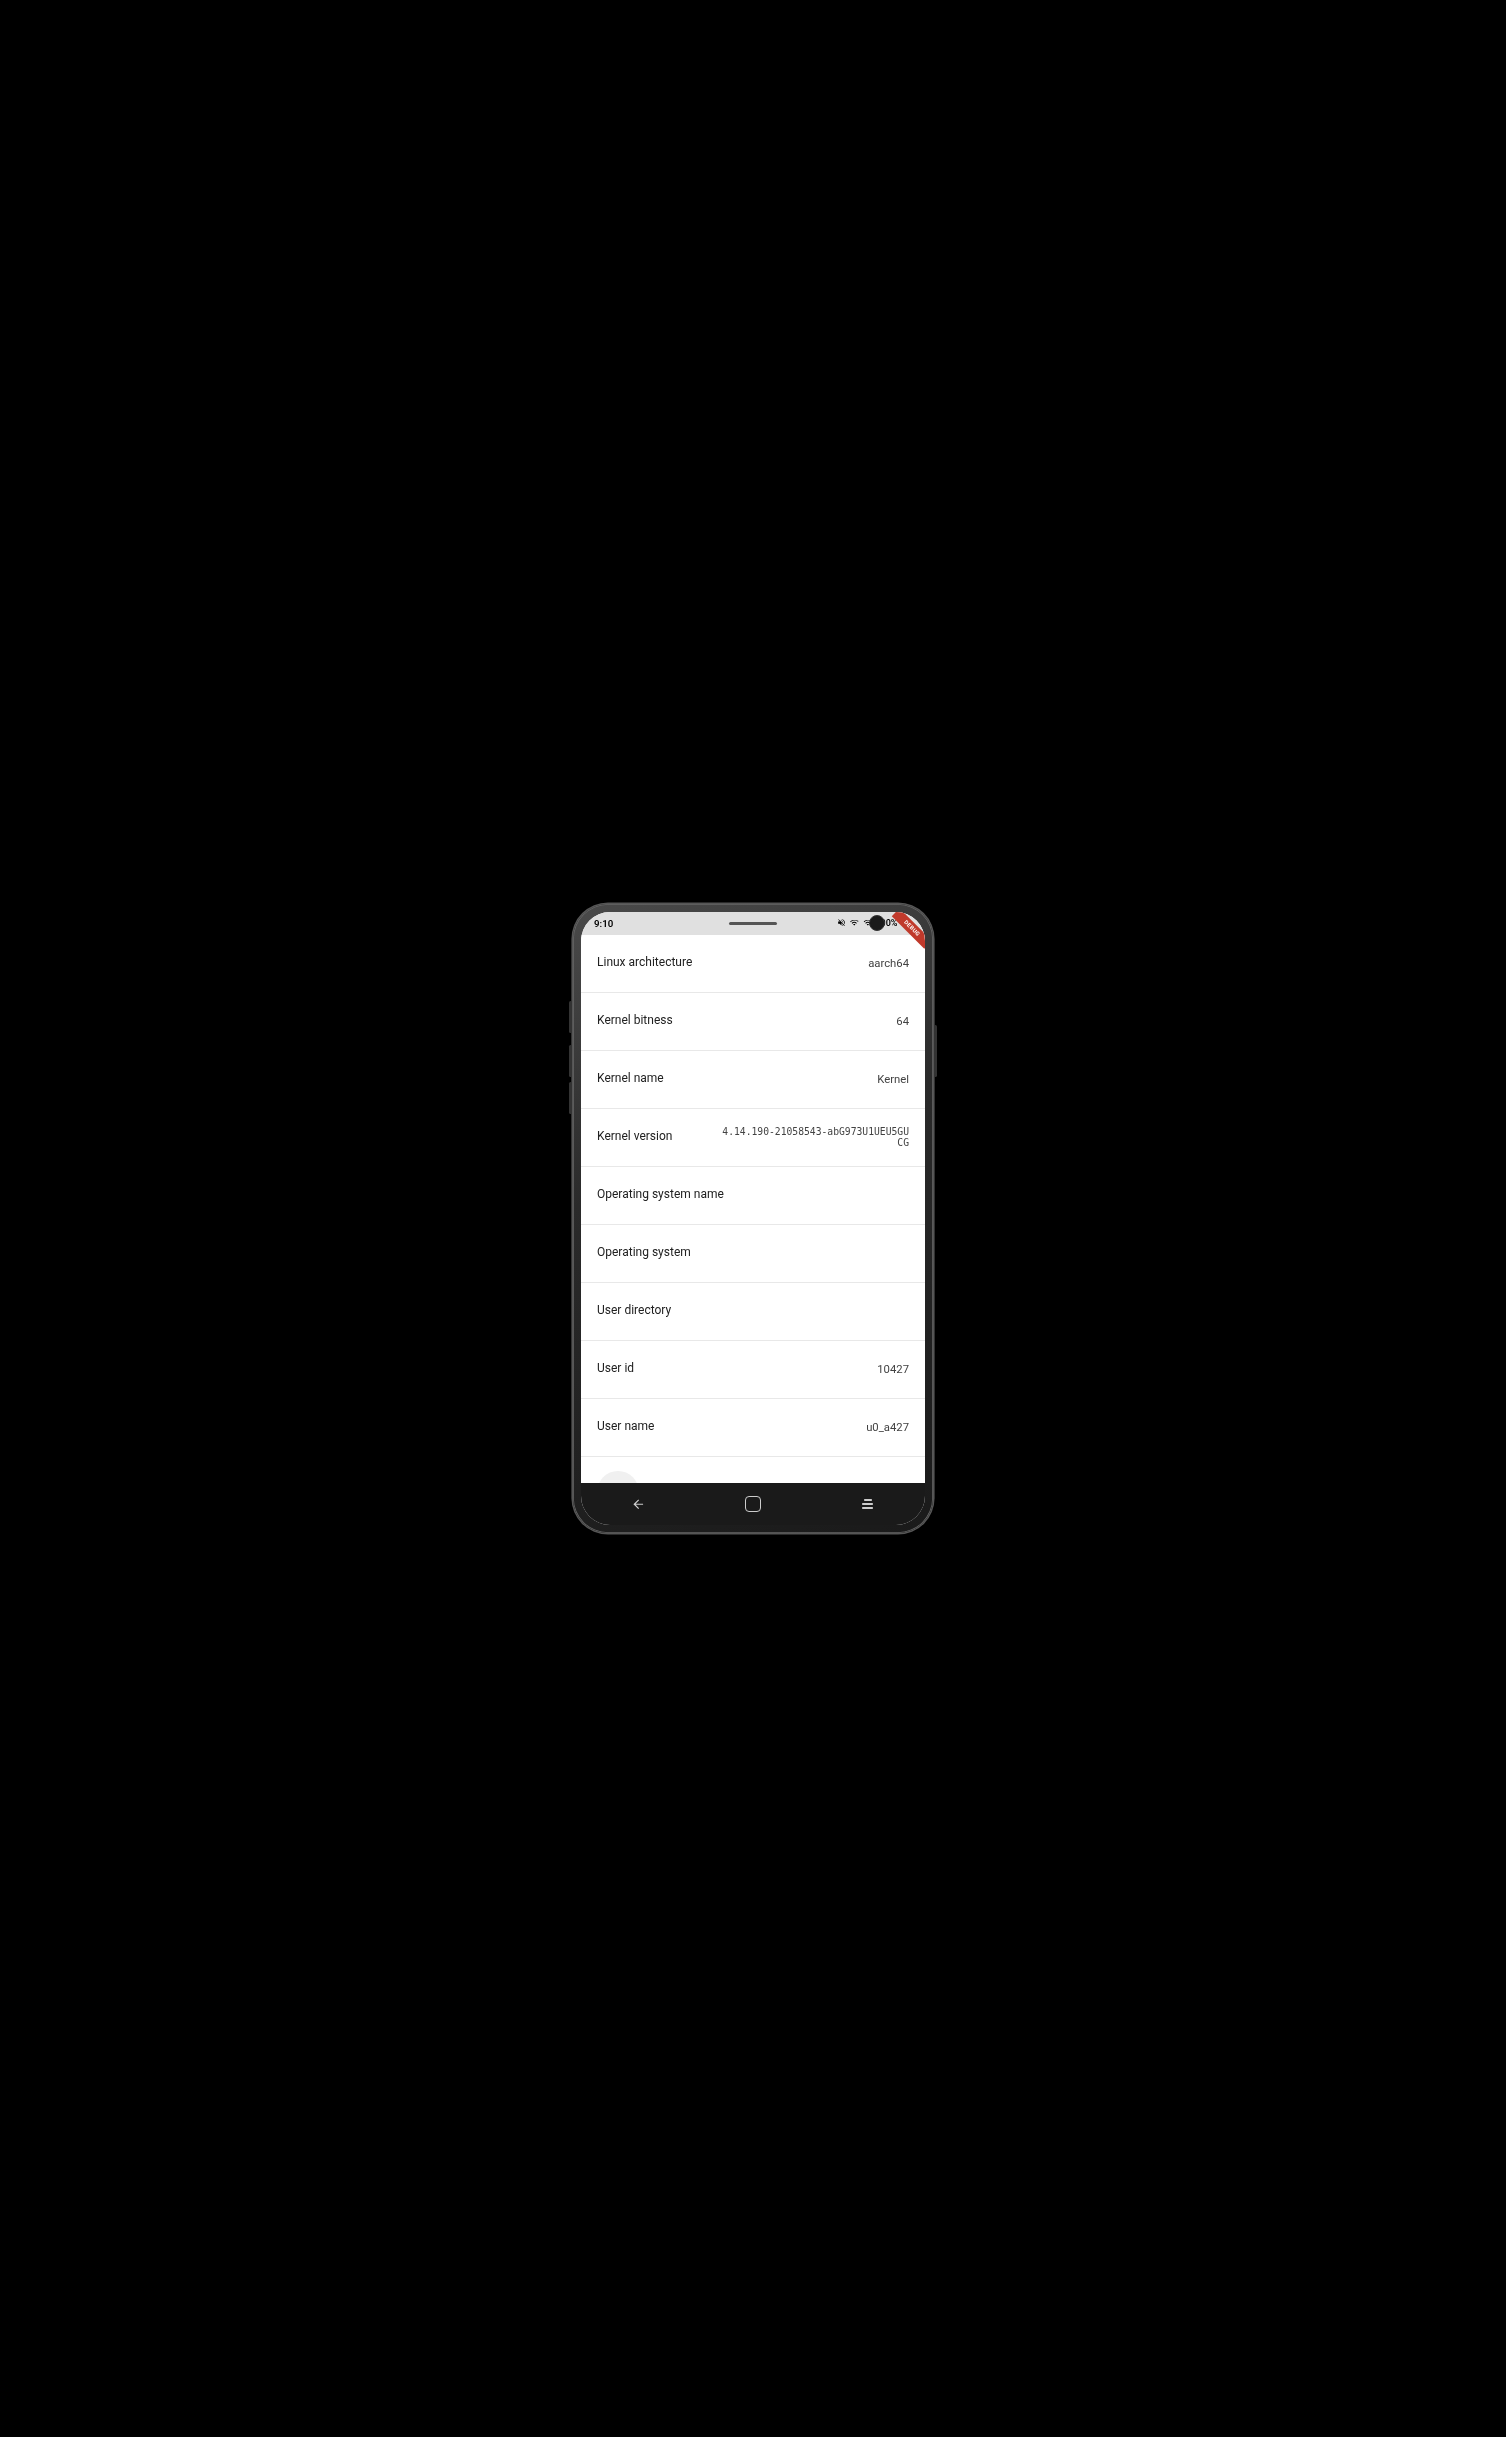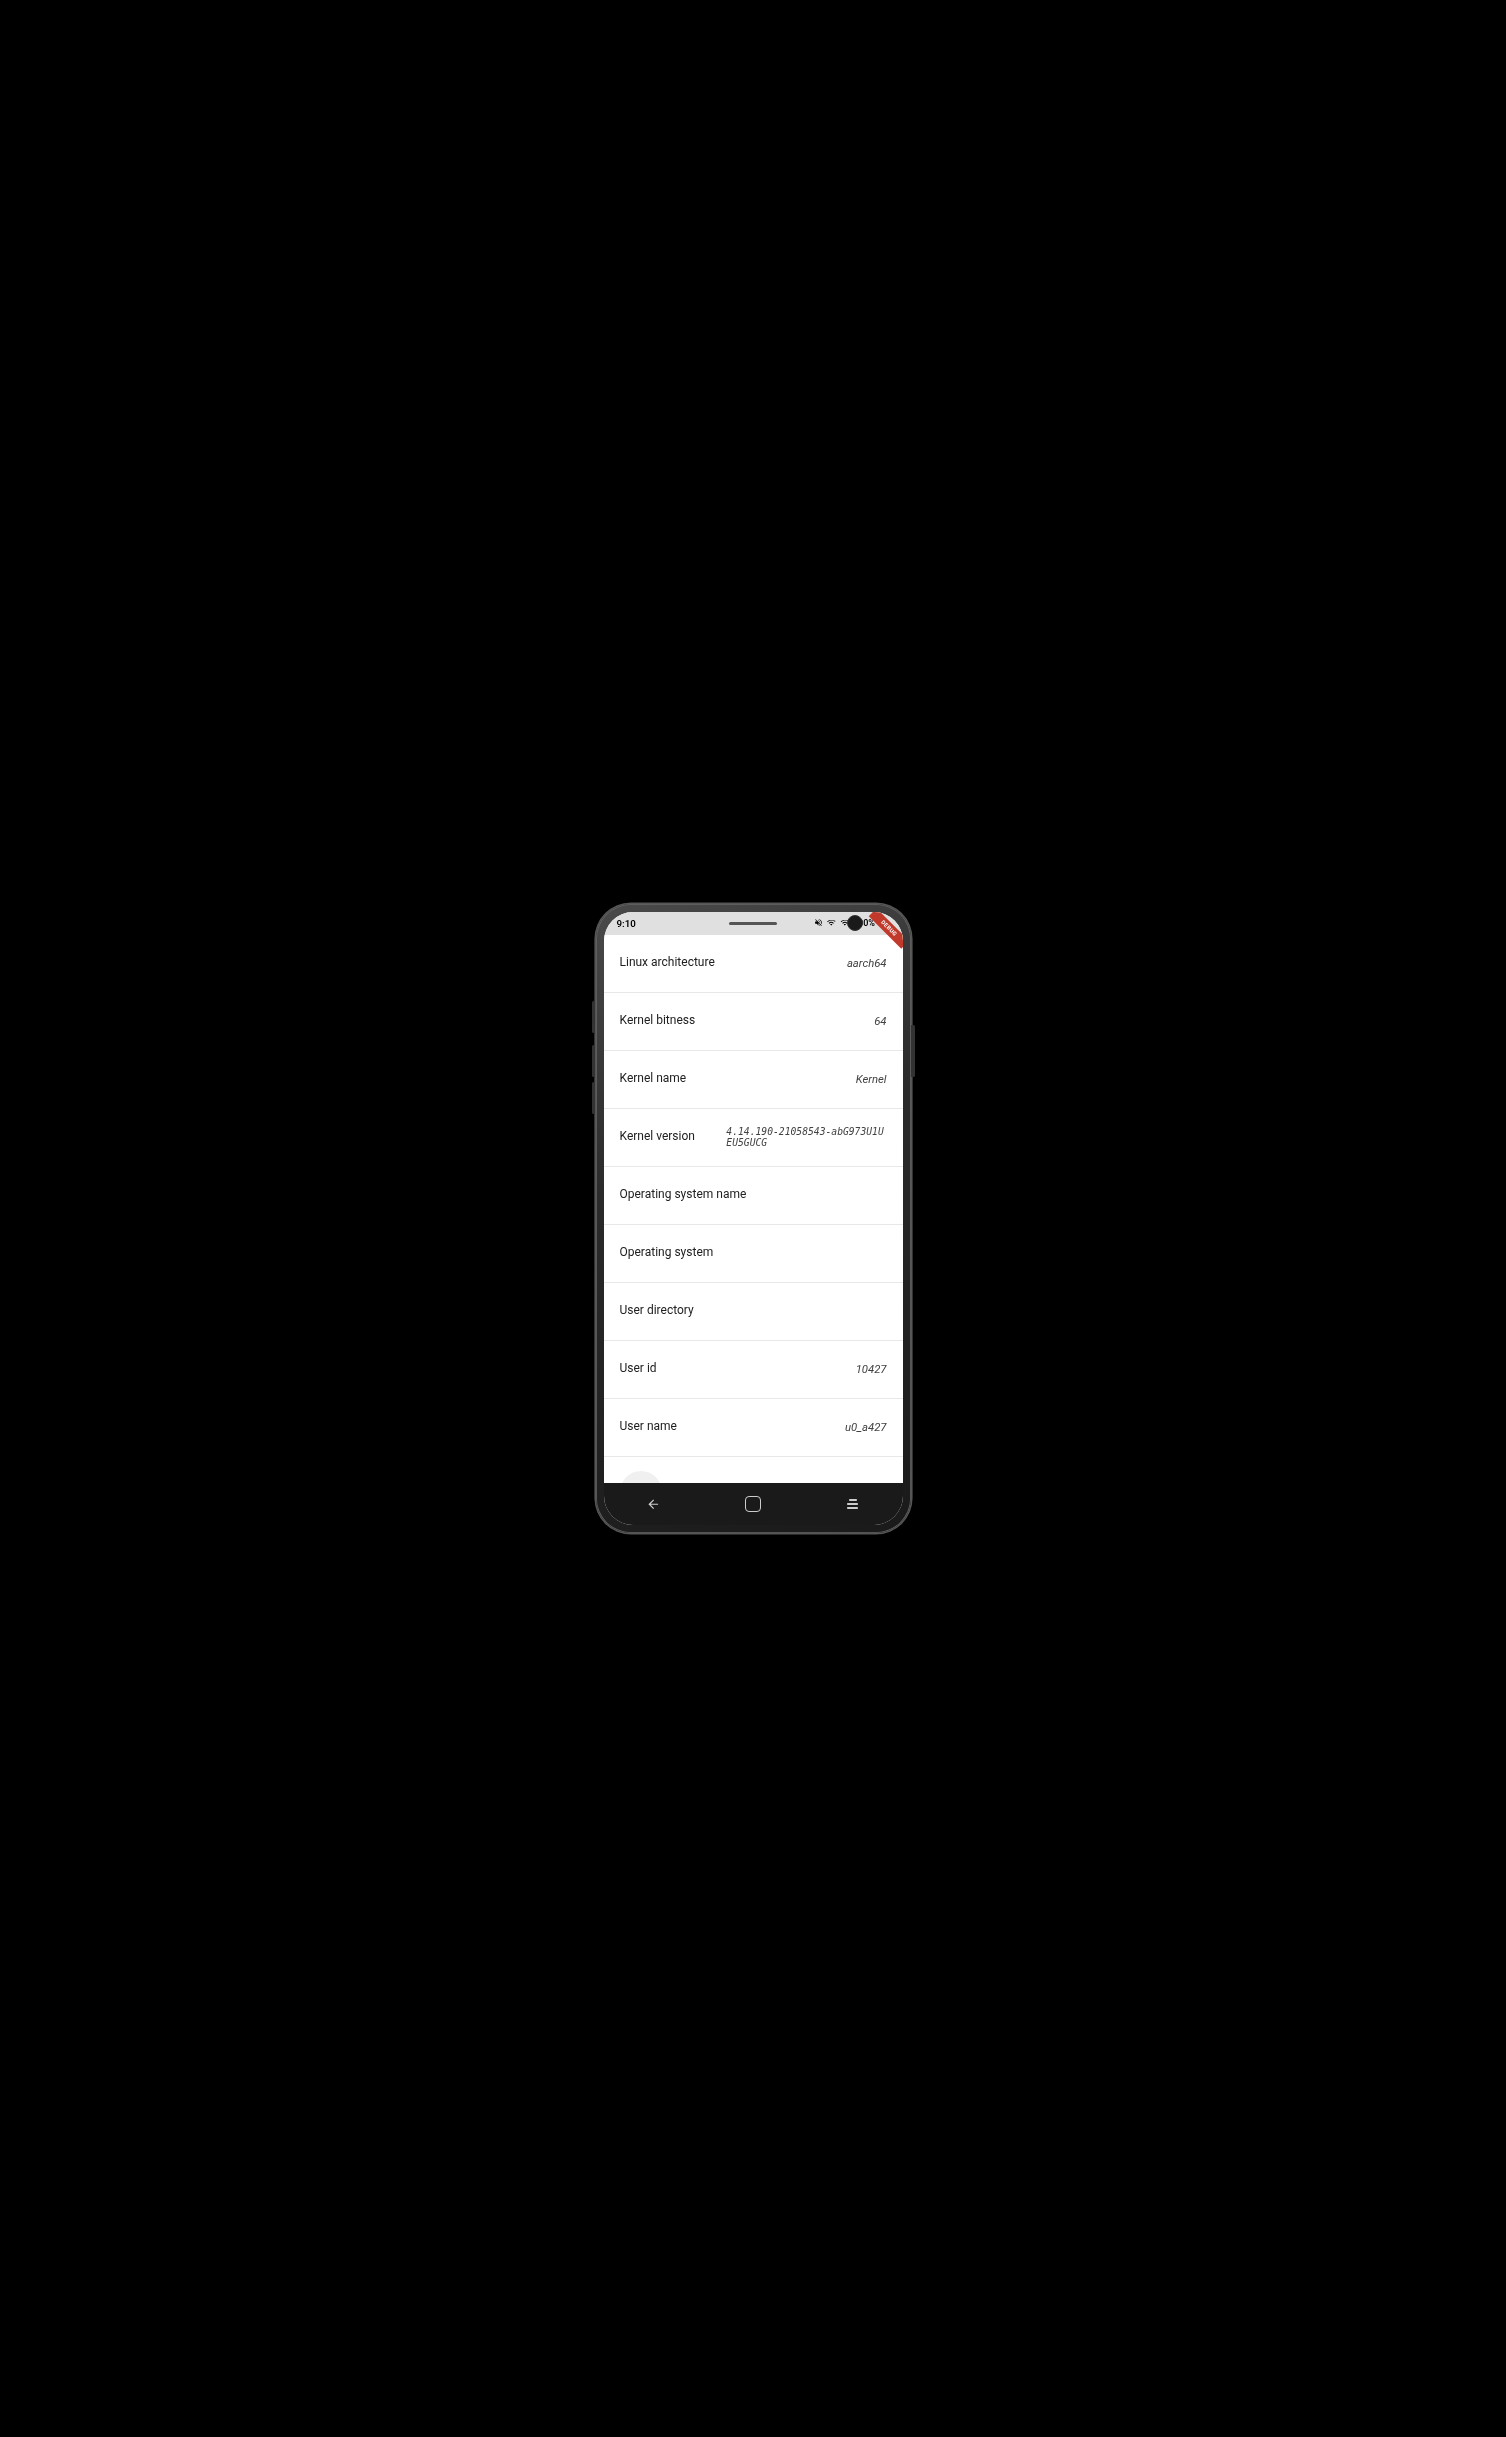--- a/index.html
+++ b/index.html
@@ -7,21 +7,21 @@
     body {
       background: #000;
       display: flex;
       justify-content: center;
       align-items: center;
       min-height: 100vh;
       font-family: 'Roboto', Arial, sans-serif;
     }
 
     .phone-outer {
-      width: 315px;
+      width: 360px;
       height: 629px;
       background: linear-gradient(160deg, #4a4a4a 0%, #2a2a2a 40%, #1a1a1a 100%);
       border-radius: 35px;
       padding: 8px;
       position: relative;
       box-shadow: 0 0 0 1.6px #555, 0 0 32px rgba(0,0,0,0.9), inset 0 0 0 0.8px #666;
     }
 
     
     .phone-outer::before {
@@ -153,23 +153,23 @@
       color: #212121;
       font-weight: 400;
       flex: 1;
       line-height: 1.3;
     }
 
     .info-value {
       font-size: 11.3px;
       color: #424242;
       font-weight: 400;
+      text-align: right;
       max-width: 60%;
       word-break: break-all;
-      font-style: italic;
     }
 
     .info-value.mono {
       font-family: monospace;
       font-size: 9.7px;
     }
 
     
     .chip-icon-container {
       width: 42px;

